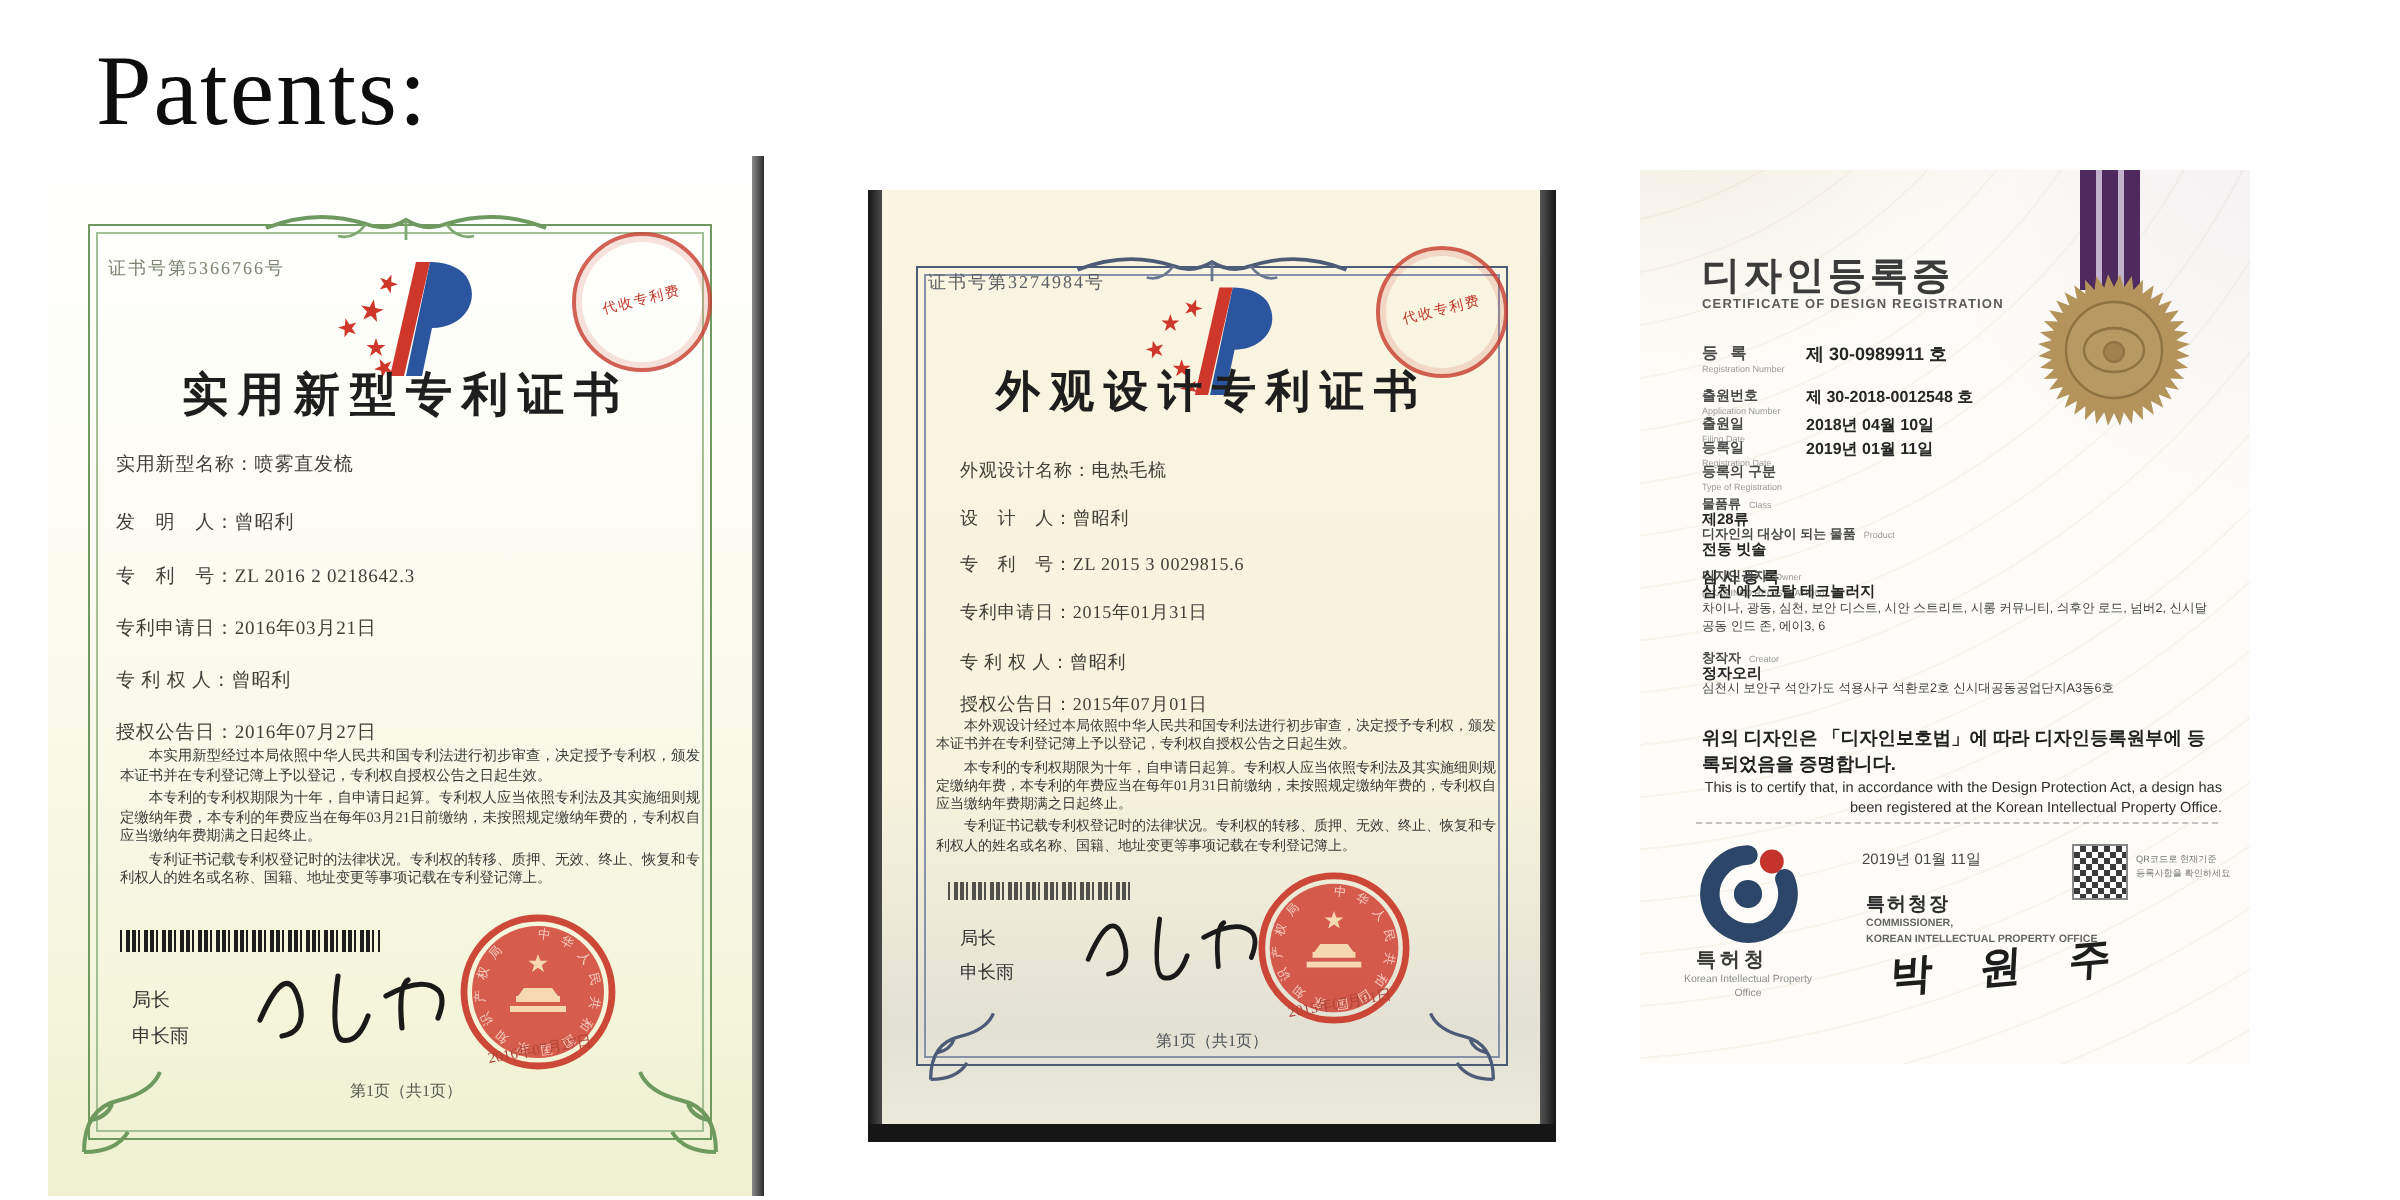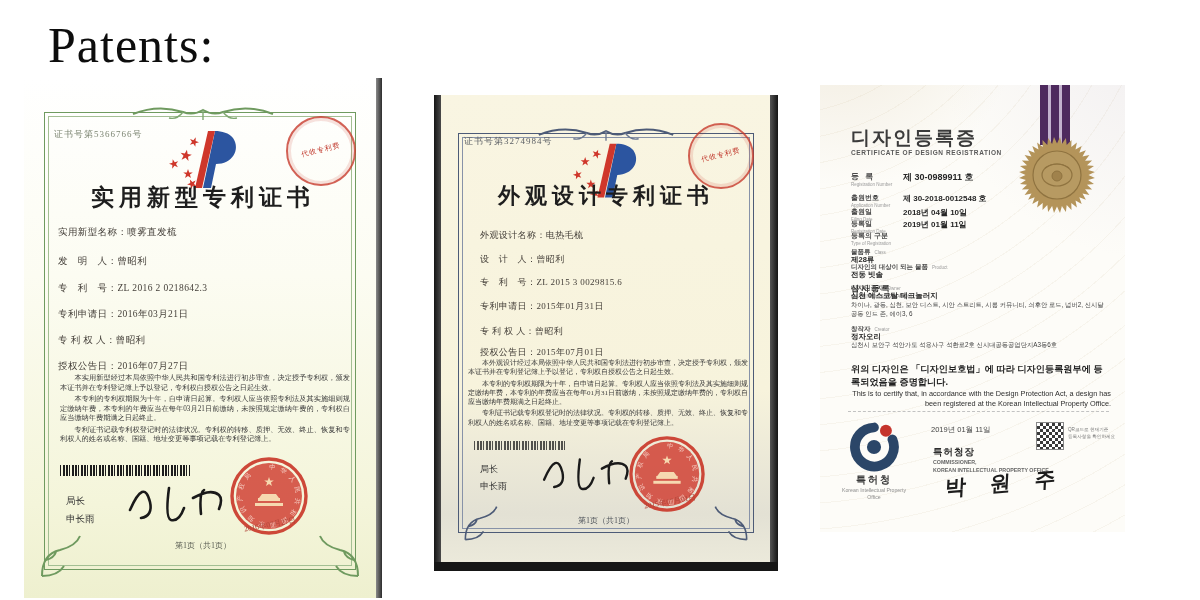--- a/index.html
+++ b/index.html
@@ -87,21 +87,21 @@
   .kvalue{font-size:8px;font-weight:bold;color:#262626;white-space:nowrap;}
   .kvalue .sub{display:block;font-size:4.5px;color:#8a8a8a;font-weight:normal;}
   .ksec-label{position:absolute;left:31px;font-size:6.5px;font-weight:bold;color:#4a4a4a;}
   .ksec-label .en{font-size:4.5px;color:#9a9a9a;font-weight:normal;margin-left:4px;}
   .ksec-value{position:absolute;left:31px;font-size:7.5px;font-weight:bold;color:#262626;}
   .kaddr{position:absolute;left:31px;right:14px;font-size:6.3px;color:#3d3d3d;line-height:1.35;}
   .kstmt{position:absolute;left:31px;right:14px;font-size:9.2px;font-weight:bold;color:#222;line-height:1.45;}
   .kstmt-en{position:absolute;left:31px;right:14px;font-size:7.3px;color:#2e2e2e;line-height:1.35;text-align:right;}
   .kdivider{position:absolute;left:28px;right:16px;top:326px;border-top:1px dashed #c2c2c2;}
   .kipo{position:absolute;left:28px;top:336px;width:52px;height:52px;}
-  .kipo-kr{position:absolute;left:28px;top:388px;width:52px;text-align:center;font-size:10px;font-weight:bold;color:#3a3a3a;letter-spacing:2px;}
+  .kipo-kr{position:absolute;left:28px;top:388px;width:52px;font-size:10px;font-weight:bold;color:#3a3a3a;letter-spacing:2px;}
   .kipo-en{position:absolute;left:20px;top:402px;width:68px;text-align:center;font-size:5.2px;color:#8d8d8d;line-height:1.4;}
   .kdate{position:absolute;left:111px;top:340px;font-size:7.5px;color:#454545;}
   .kcommr{position:absolute;left:113px;top:361px;font-size:9.5px;font-weight:bold;color:#2e2e2e;letter-spacing:1px;}
   .kcommr-en{position:absolute;left:113px;top:374px;font-size:5.3px;color:#666;line-height:1.45;font-weight:bold;}
   .ksig{position:absolute;left:125px;top:384px;font-size:21px;font-weight:bold;color:#1d1d1d;
         letter-spacing:9px;transform:rotate(-5deg) skewX(-8deg);}
   .qr{position:absolute;left:216px;top:337px;width:26px;height:26px;border:1px solid #888;
       background:repeating-conic-gradient(#3a3a3a 0% 25%, #ffffff 0% 50%);background-size:6px 6px;}
   .qrcap{position:absolute;left:248px;top:342px;width:56px;font-size:4.6px;color:#777;line-height:1.45;}
 </style>

